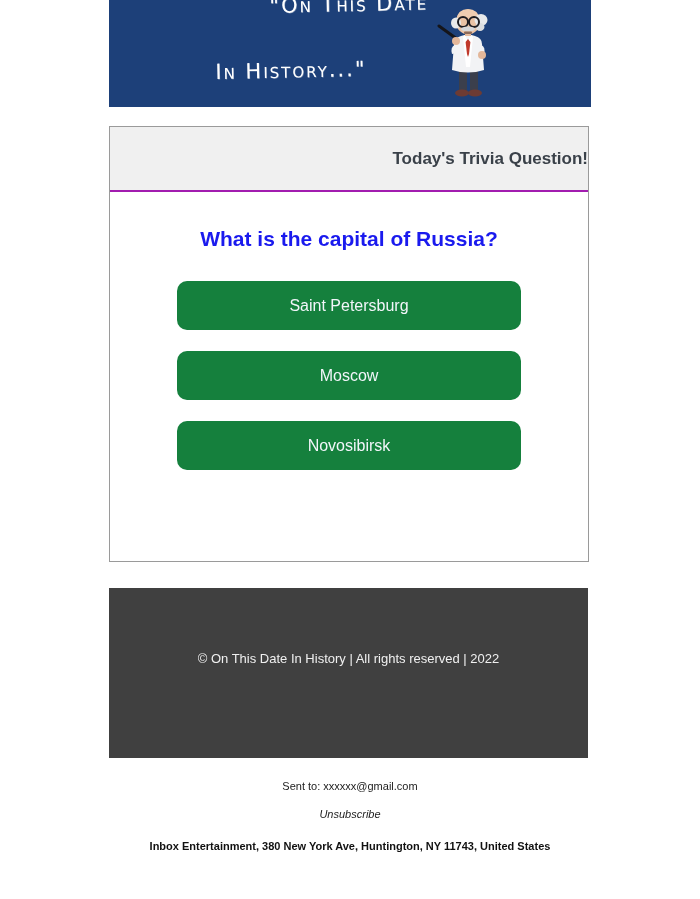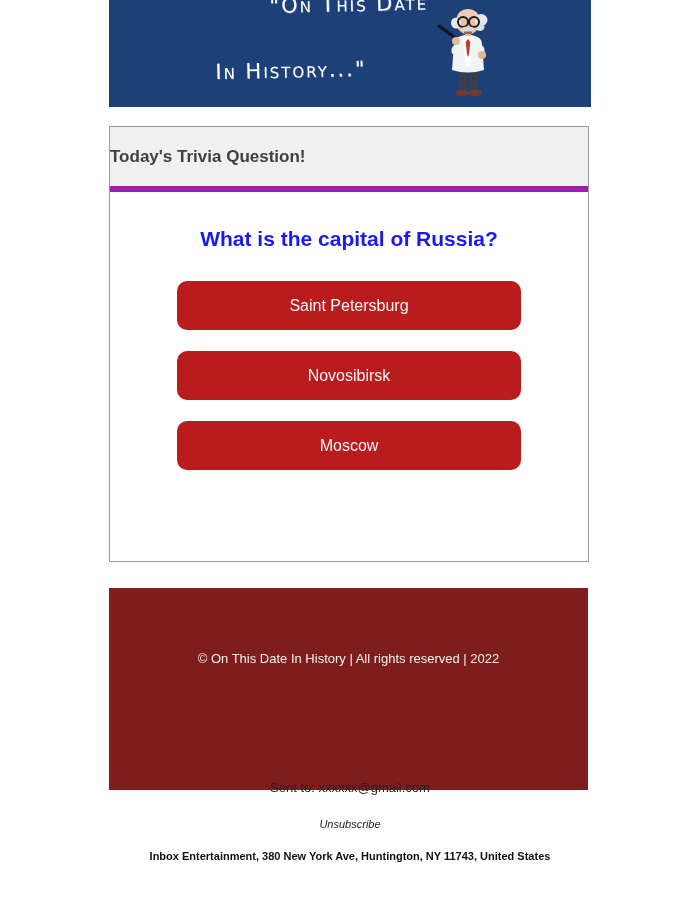--- a/index.html
+++ b/index.html
@@ -65,24 +65,24 @@
     top: 126px;
     width: 480px;
     height: 436px;
     background: #ffffff;
     border: 1px solid #9a9a9a;
     box-sizing: border-box;
   }
   .card-header {
     height: 65px;
     background: #f0f0f0;
-    border-bottom: 6px solid #a21caf;
+    border-bottom: 2px solid #a21caf;
     display: flex;
     align-items: center;
-    justify-content: flex-start;
+    justify-content: flex-end;
     box-sizing: border-box;
   }
   .card-header-title {
     color: #3a4149;
     font-size: 17px;
     font-weight: bold;
   }
   .card-body {
     padding: 0;
   }
@@ -96,40 +96,40 @@
   }
   .options {
     margin-top: 30px;
     padding: 0 0 0 0;
   }
   .option-btn {
     display: block;
     width: 344px;
     height: 49px;
     margin: 0 auto 21px auto;
-    background: #b91c1c;
+    background: #15803d;
     border: none;
     border-radius: 10px;
     color: #f2f5fa;
     font-family: "Liberation Sans", sans-serif;
     font-size: 16px;
     line-height: 49px;
     text-align: center;
     cursor: pointer;
     padding: 0;
   }
 
   
   .footer-dark {
     position: absolute;
     left: 109px;
     top: 588px;
     width: 479px;
-    height: 202px;
-    background: #7f1d1d;
+    height: 170px;
+    background: #404040;
   }
   .footer-copy {
     position: absolute;
     left: 0;
     right: 0;
     top: 63px;
     text-align: center;
     color: #f0f0f0;
     font-size: 13px;
   }
@@ -137,22 +137,22 @@
   
   .meta {
     position: absolute;
     left: 0;
     right: 0;
     top: 780px;
     text-align: center;
   }
   .meta-sentto {
     color: #222222;
-    font-size: 13px;
-    margin-bottom: 23px;
+    font-size: 11px;
+    margin-bottom: 16px;
   }
   .meta-unsub {
     color: #222222;
     font-size: 11px;
     text-decoration: none;
     display: block;
     margin-bottom: 20px;
     cursor: pointer;
     font-style: italic;
   }
@@ -219,22 +219,22 @@
   </div>
 
   <div class="card">
     <div class="card-header">
       <span class="card-header-title">Today's Trivia Question!</span>
     </div>
     <div class="card-body">
       <div class="question">What is the capital of Russia?</div>
       <div class="options">
         <button class="option-btn">Saint Petersburg</button>
+        <button class="option-btn">Moscow</button>
         <button class="option-btn">Novosibirsk</button>
-        <button class="option-btn">Moscow</button>
       </div>
     </div>
   </div>
 
   <div class="footer-dark">
     <div class="footer-copy">© On This Date In History | All rights reserved | 2022</div>
   </div>
 
   <div class="meta">
     <div class="meta-sentto">Sent to: xxxxxx@gmail.com</div>

